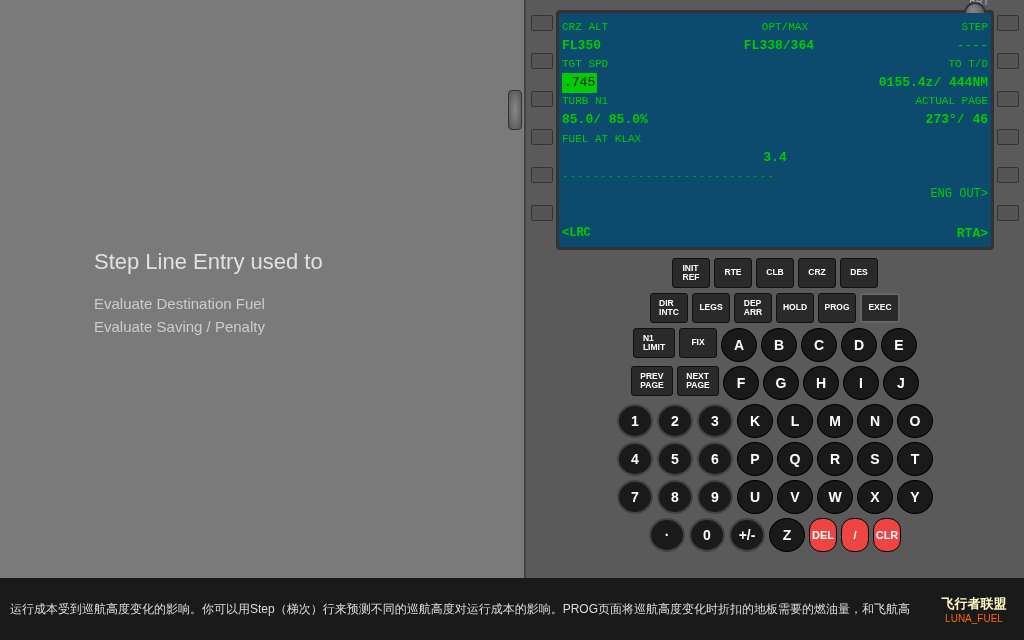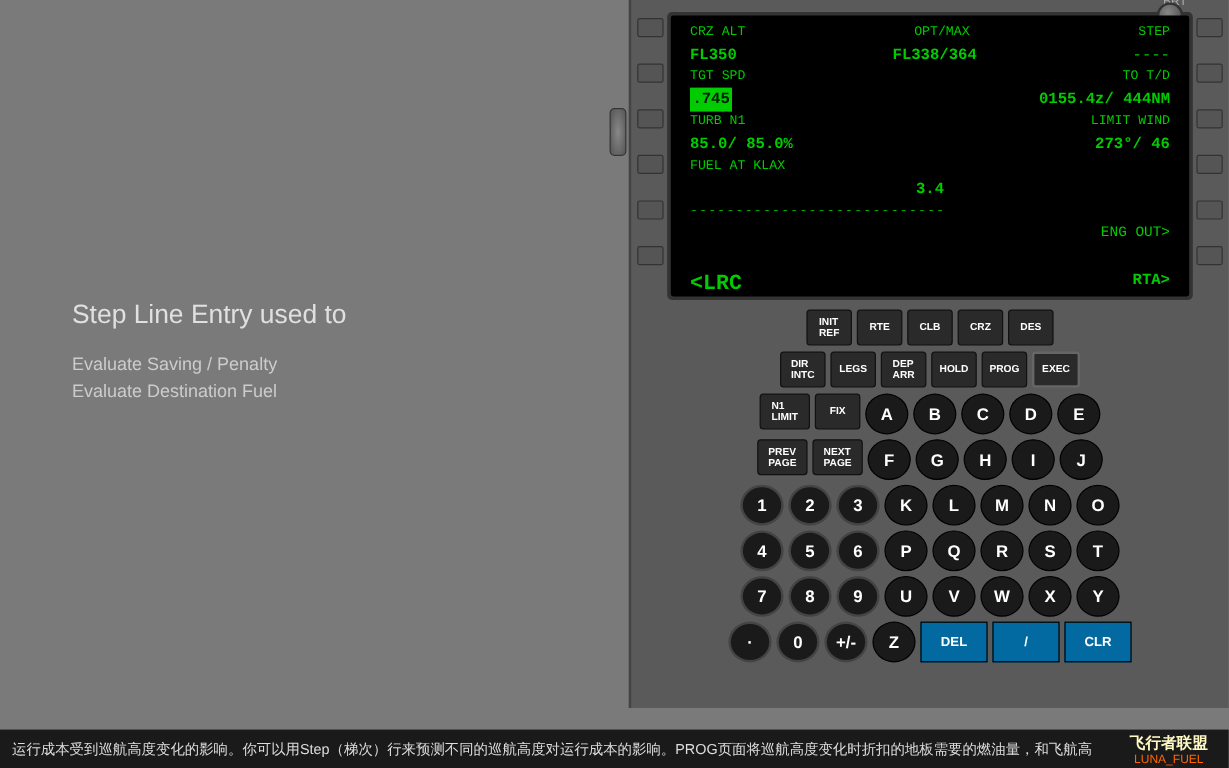--- a/index.html
+++ b/index.html
@@ -16,21 +16,21 @@
     .left-panel {
       position: absolute;
       left: 0;
       top: 0;
       width: 520px;
       height: 590px;
       background: #7a7a7a;
       display: flex;
       flex-direction: column;
       justify-content: center;
-      padding: 40px 60px;
+      padding: 40px 94px;
     }
 
     .step-line-title {
       color: #e0e0e0;
       font-size: 22px;
       font-weight: normal;
       margin-bottom: 20px;
     }
 
     .bullet-item {
@@ -58,26 +58,26 @@
       right: 30px;
       height: 240px;
       background: #333;
       border-radius: 4px;
       padding: 3px;
     }
 
     .fmc-screen {
       width: 100%;
       height: 100%;
-      background: #000000;
+      background: #0c4a6e;
       border-radius: 2px;
       font-family: 'Courier New', monospace;
       font-size: 13px;
       color: #00cc00;
-      padding: 6px 16px;
+      padding: 6px 3px;
       position: relative;
       overflow: hidden;
     }
 
     .screen-line {
       display: flex;
       justify-content: space-between;
       line-height: 1.55;
       white-space: nowrap;
     }
@@ -215,29 +215,29 @@
       font-family: Arial, sans-serif;
       border: 2px solid #444;
       border-radius: 50%;
       cursor: pointer;
       display: flex;
       align-items: center;
       justify-content: center;
     }
 
     .special-btn {
-      width: 56px;
+      width: 28px;
       height: 34px;
-      background: #0369a1;
+      background: #ef4444;
       color: #ffffff;
       font-size: 11px;
       font-weight: bold;
       font-family: Arial, sans-serif;
       border: 1px solid #000;
-      border-radius: 0;
+      border-radius: 12px;
       cursor: pointer;
       display: flex;
       align-items: center;
       justify-content: center;
     }
 
     
     .side-knob-left {
       position: absolute;
       left: -18px;
@@ -257,21 +257,21 @@
       width: 40px;
       height: 40px;
     }
 
     
     .bottom-bar {
       position: absolute;
       bottom: 0;
       left: 0;
       right: 0;
-      height: 32px;
+      height: 62px;
       background: #1a1a1a;
       display: flex;
       align-items: center;
       padding: 0 10px;
       gap: 20px;
     }
 
     .bottom-text {
       color: #dddddd;
       font-size: 12px;
@@ -289,22 +289,22 @@
     .bottom-logo-sub {
       color: #ff6600;
       font-size: 10px;
     }
   </style>
 </head>
 <body>
 
 <div class="left-panel">
   <div class="step-line-title">Step Line Entry used to</div>
+  <div class="bullet-item">Evaluate Destination Fuel</div>
   <div class="bullet-item">Evaluate Saving / Penalty</div>
-  <div class="bullet-item">Evaluate Destination Fuel</div>
 </div>
 
 <div class="fmc-device">
 
   <div class="side-knob-left"></div>
 
   <div class="lsk-left">
     <div class="lsk-btn"></div>
     <div class="lsk-btn"></div>
     <div class="lsk-btn"></div>
@@ -346,27 +346,27 @@
         <span class="text-green" style="font-size:13px;font-weight:bold;">FL338/364</span>
         <span class="text-green" style="font-size:13px;">----</span>
       </div>
 
       <div class="screen-line">
         <span class="text-green" style="font-size:11px;">TGT SPD</span>
         <span class="text-green" style="font-size:11px;">TO T/D</span>
       </div>
 
       <div class="screen-line">
-        <span class="highlight-green" style="font-size:13px;font-weight:bold;">.745</span>
+        <span class="highlight-green" style="font-size:13px;font-weight:normal;">.745</span>
         <span class="text-green" style="font-size:13px;font-weight:bold;">0155.4z/ 444NM</span>
       </div>
 
       <div class="screen-line">
         <span class="text-green" style="font-size:11px;">TURB N1</span>
-        <span class="text-green" style="font-size:11px;">LIMIT WIND</span>
+        <span class="text-green" style="font-size:11px;">ACTUAL PAGE</span>
       </div>
 
       <div class="screen-line">
         <span class="text-green" style="font-size:13px;font-weight:bold;">85.0/  85.0%</span>
         <span class="text-green" style="font-size:13px;font-weight:bold;">273°/ 46</span>
       </div>
 
       <div class="screen-line">
         <span class="text-green" style="font-size:11px;">FUEL AT KLAX</span>
       </div>
@@ -379,21 +379,21 @@
         <span class="text-dashes" style="font-size:11px;letter-spacing:1px;">----------------------------</span>
       </div>
 
       <div class="screen-line" style="justify-content:flex-end;">
         <span class="text-green" style="font-size:12px;">ENG OUT&gt;</span>
       </div>
 
       <div class="screen-line">&nbsp;</div>
 
       <div class="screen-line">
-        <span class="text-green" style="font-size:18px;font-weight:bold;">&lt;LRC</span>
+        <span class="text-green" style="font-size:12px;font-weight:bold;">&lt;LRC</span>
         <span class="text-green" style="font-size:13px;font-weight:bold;">RTA&gt;</span>
       </div>
     </div>
   </div>
 
   <div class="keyboard-area">
 
     <div class="func-row">
       <div class="func-btn">INIT<br>REF</div>
       <div class="func-btn">RTE</div>

